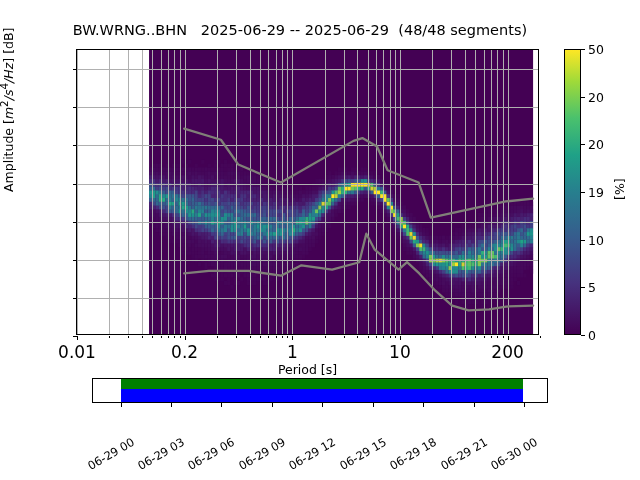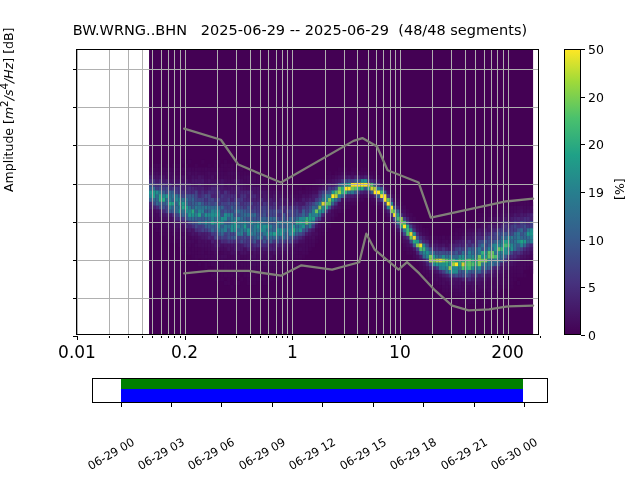--- a/index.html
+++ b/index.html
@@ -2463,20 +2463,21 @@
         <div class="ytick" style="top:19.1px"></div>
         <div class="ytick" style="top:57.2px"></div>
         <div class="ytick" style="top:95.3px"></div>
         <div class="ytick" style="top:133.5px"></div>
         <div class="ytick" style="top:171.6px"></div>
         <div class="ytick" style="top:209.7px"></div>
         <div class="ytick" style="top:247.9px"></div>
         <div class="ytick" style="top:286.0px"></div>
       </div>
 
+    <div id="xlabel">Period [s]</div>
   </div>
 
   <div id="ylabel">
     <span>Amplitude [<i>m</i><sup>2</sup><i>/s</i><sup>4</sup><i>/Hz</i>] [dB]</span>
   </div>
 
   <div id="cbar"></div>
   <div id="cbticks-layer">
       <div class="cbtick" style="left:581px;top:335.0px"></div>
       <div class="cblab" style="left:588px;top:335.0px">0</div>

